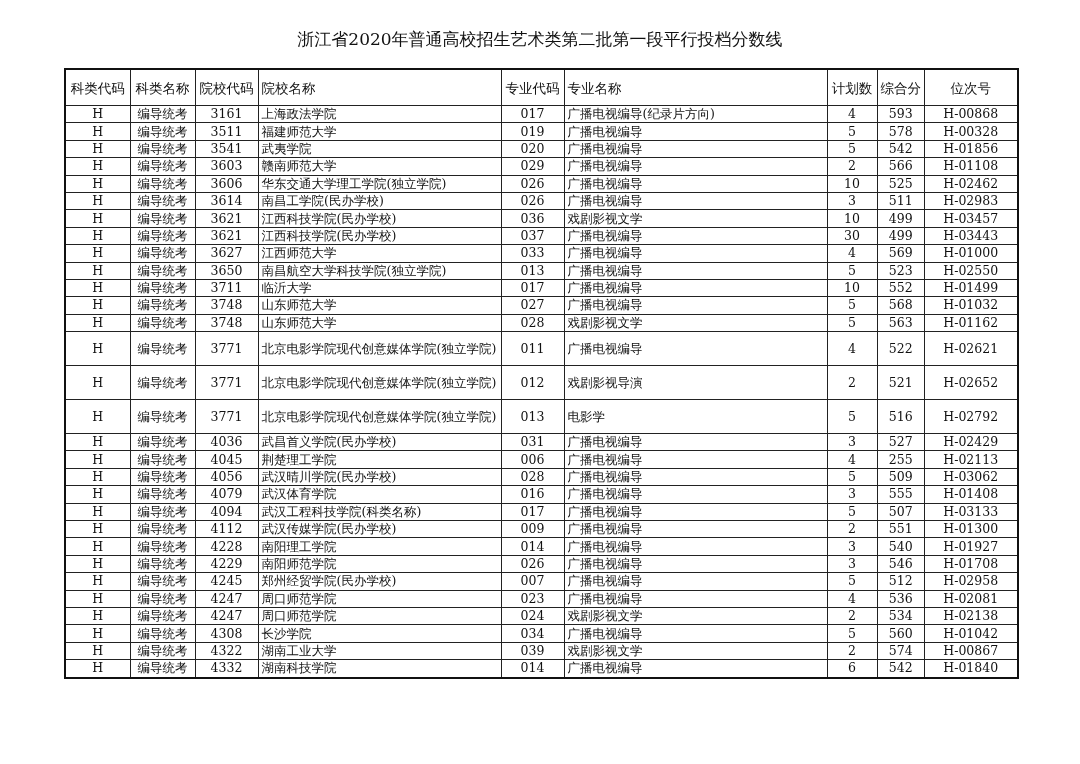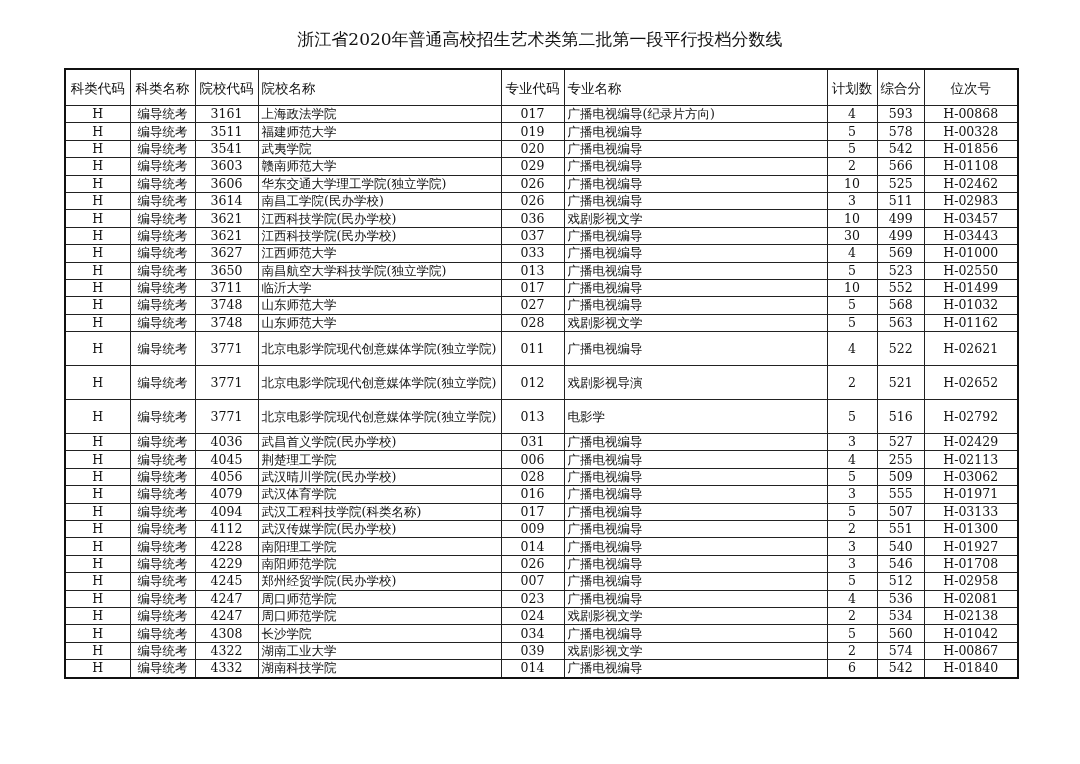--- a/index.html
+++ b/index.html
@@ -261,21 +261,21 @@
       </tr>
       <tr>
         <td class="c">H</td>
         <td class="c">编导统考</td>
         <td class="c">4079</td>
         <td class="l">武汉体育学院</td>
         <td class="c">016</td>
         <td class="l">广播电视编导</td>
         <td class="c">3</td>
         <td class="c">555</td>
-        <td class="c">H-01971</td>
+        <td class="c">H-01408</td>
       </tr>
       <tr>
         <td class="c">H</td>
         <td class="c">编导统考</td>
         <td class="c">4094</td>
         <td class="l">武汉工程科技学院(科类名称)</td>
         <td class="c">017</td>
         <td class="l">广播电视编导</td>
         <td class="c">5</td>
         <td class="c">507</td>

